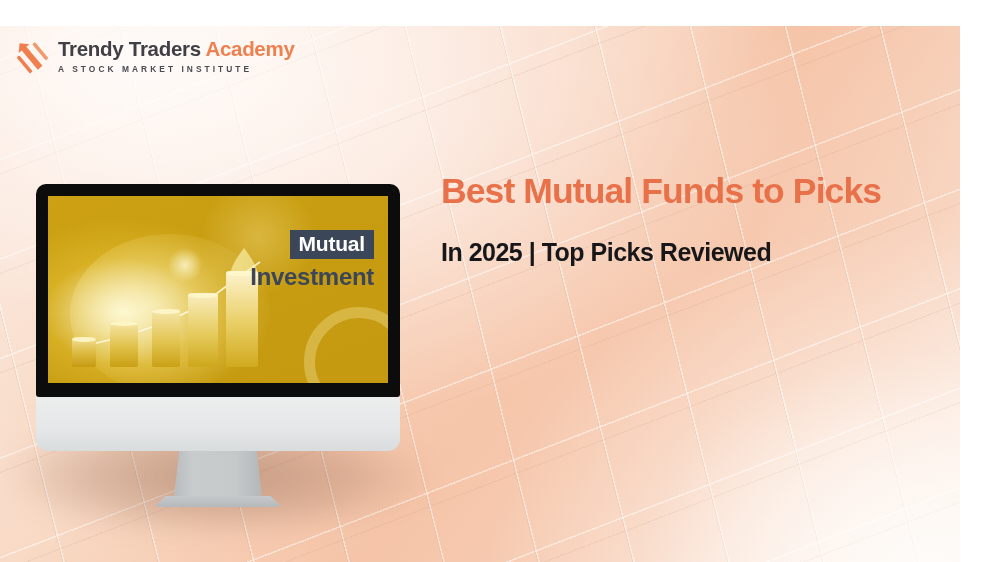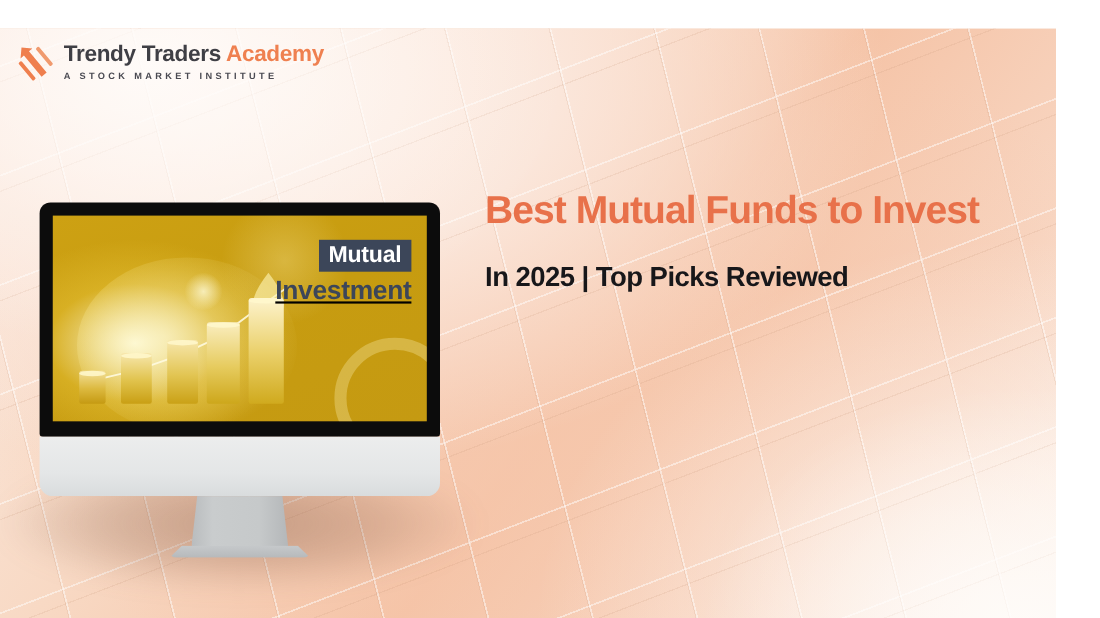--- a/index.html
+++ b/index.html
@@ -129,24 +129,23 @@
   }
   .glow-orb {
     position: absolute;
     border-radius: 50%;
     pointer-events: none;
   }
   .chart-line { position: absolute; left: 0; top: 0; width: 100%; height: 100%; }
 
   .screen-copy {
     position: absolute;
-    right: 14px; top: 22px;
+    right: 14px; top: 34px;
     text-align: right;
     z-index: 4;
-    text-decoration: underline;
   }
   .chip {
     display: inline-block;
     background: #3c4659;
     color: #ffffff;
     font-size: 21px;
     font-weight: 800;
     letter-spacing: -0.2px;
     padding: 3px 9px 5px 9px;
     margin-bottom: 5px;
@@ -295,17 +294,17 @@
         </div>
       </div>
     </div>
 
     <div class="monitor-chin"></div>
     <div class="stand-neck"></div>
     <div class="stand-foot"></div>
   </div>
 
   <div class="copy">
-    <h1 class="headline">Best Mutual Funds to Invest</h1>
+    <h1 class="headline">Best Mutual Funds to Picks</h1>
     <h2 class="subhead">In 2025 | Top Picks Reviewed</h2>
   </div>
 
 </div>
 
 </body></html>

